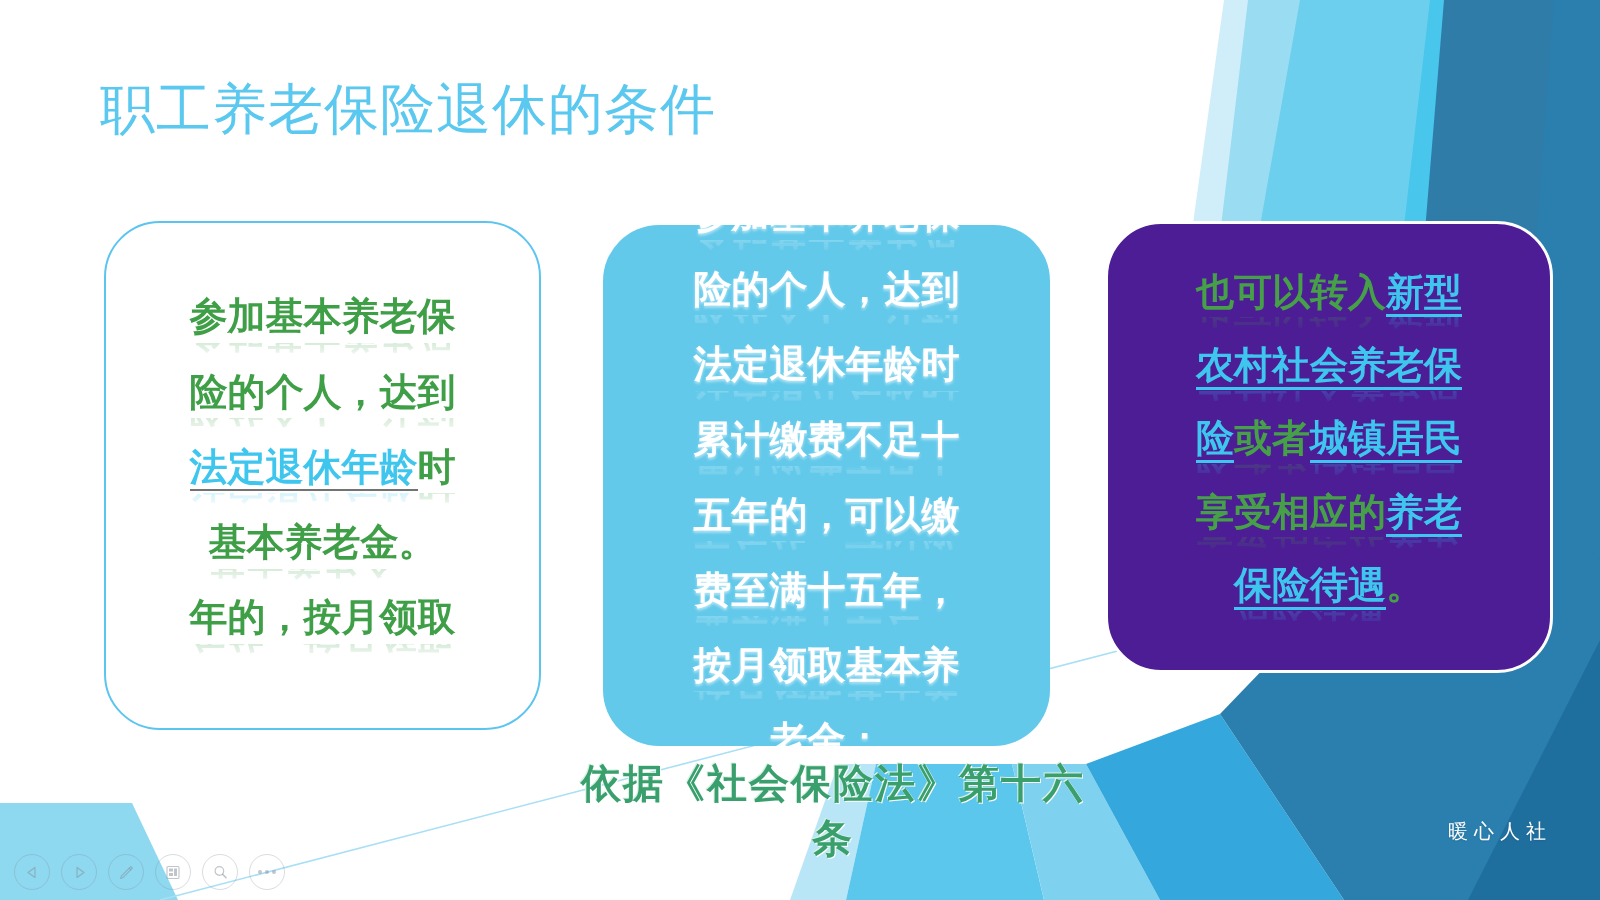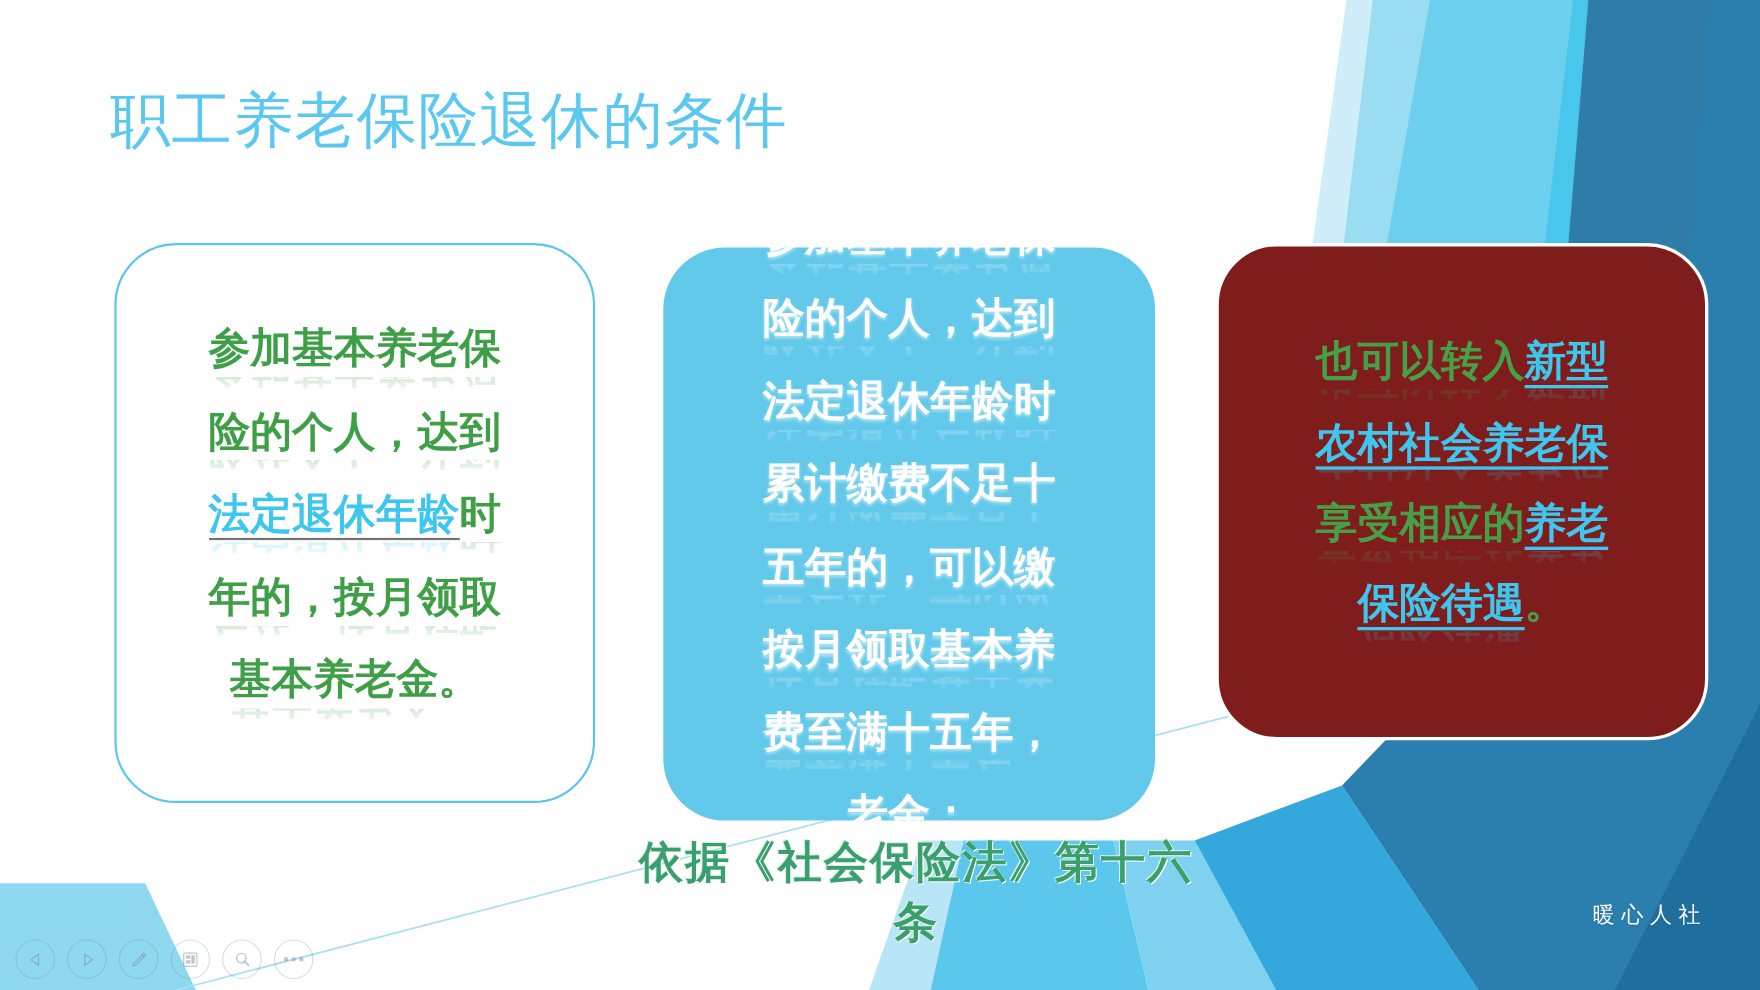--- a/index.html
+++ b/index.html
@@ -71,21 +71,21 @@
     border-radius: 56px;
     background: #62c9ea;
   }
 
   .card-3 {
     left: 1105px;
     top: 221px;
     width: 448px;
     height: 452px;
     border-radius: 56px;
-    background: #7f1d1d;
+    background: #4c1d95;
     border: 3px solid #ffffff;
   }
 
   .card-text {
     text-align: center;
     font-family: "DejaVu Serif", "Liberation Serif", serif;
     font-weight: bold;
     padding: 0 18px;
     box-sizing: border-box;
     width: 100%;
@@ -227,27 +227,27 @@
       </span>
       <span class="reflect-wrap" style="display: block;">
         <span>险的个人，达到</span>
         <span class="reflect" aria-hidden="true">险的个人，达到</span>
       </span>
       <span class="reflect-wrap" style="display: block;">
         <span><span class="hl-cyan">法定退休年龄</span><span>时</span></span>
         <span class="reflect" aria-hidden="true"><span class="hl-cyan">法定退休年龄</span><span>时</span></span>
       </span>
       <span class="reflect-wrap" style="display: block;">
+        <span>基本养老金。</span>
+        <span class="reflect" aria-hidden="true">基本养老金。</span>
+      </span>
+      <span class="reflect-wrap" style="display: block;">
         <span>年的，按月领取</span>
         <span class="reflect" aria-hidden="true">年的，按月领取</span>
       </span>
-      <span class="reflect-wrap" style="display: block;">
-        <span>基本养老金。</span>
-        <span class="reflect" aria-hidden="true">基本养老金。</span>
-      </span>
     </div>
   </div>
 
   <div class="card card-2">
     <div class="card-text c2-text">
       <span class="reflect-wrap" style="display: block;">
         <span>参加基本养老保</span>
         <span class="reflect" aria-hidden="true">参加基本养老保</span>
       </span>
       <span class="reflect-wrap" style="display: block;">
@@ -260,43 +260,47 @@
       </span>
       <span class="reflect-wrap" style="display: block;">
         <span>累计缴费不足十</span>
         <span class="reflect" aria-hidden="true">累计缴费不足十</span>
       </span>
       <span class="reflect-wrap" style="display: block;">
         <span>五年的，可以缴</span>
         <span class="reflect" aria-hidden="true">五年的，可以缴</span>
       </span>
       <span class="reflect-wrap" style="display: block;">
+        <span>费至满十五年，</span>
+        <span class="reflect" aria-hidden="true">费至满十五年，</span>
+      </span>
+      <span class="reflect-wrap" style="display: block;">
         <span>按月领取基本养</span>
         <span class="reflect" aria-hidden="true">按月领取基本养</span>
       </span>
       <span class="reflect-wrap" style="display: block;">
-        <span>费至满十五年，</span>
-        <span class="reflect" aria-hidden="true">费至满十五年，</span>
-      </span>
-      <span class="reflect-wrap" style="display: block;">
         <span>老金；</span>
         <span class="reflect" aria-hidden="true">老金；</span>
       </span>
     </div>
   </div>
 
   <div class="card card-3">
     <div class="card-text c3-text">
       <span class="reflect-wrap" style="display: block;">
         <span><span>也可以转入</span><span class="hl-cyan-3">新型</span></span>
         <span class="reflect" aria-hidden="true"><span>也可以转入</span><span class="hl-cyan-3">新型</span></span>
       </span>
       <span class="reflect-wrap" style="display: block;">
         <span class="hl-cyan-3">农村社会养老保</span>
         <span class="reflect" aria-hidden="true"><span class="hl-cyan-3">农村社会养老保</span></span>
+      </span>
+      <span class="reflect-wrap" style="display: block;">
+        <span><span class="hl-cyan-3">险</span><span>或者</span><span class="hl-cyan-3">城镇居民</span></span>
+        <span class="reflect" aria-hidden="true"><span class="hl-cyan-3">险</span><span>或者</span><span class="hl-cyan-3">城镇居民</span></span>
       </span>
       <span class="reflect-wrap" style="display: block;">
         <span><span>享受相应的</span><span class="hl-cyan-3">养老</span></span>
         <span class="reflect" aria-hidden="true"><span>享受相应的</span><span class="hl-cyan-3">养老</span></span>
       </span>
       <span class="reflect-wrap" style="display: block;">
         <span><span class="hl-cyan-3">保险待遇</span><span>。</span></span>
         <span class="reflect" aria-hidden="true"><span class="hl-cyan-3">保险待遇</span><span>。</span></span>
       </span>
     </div>

